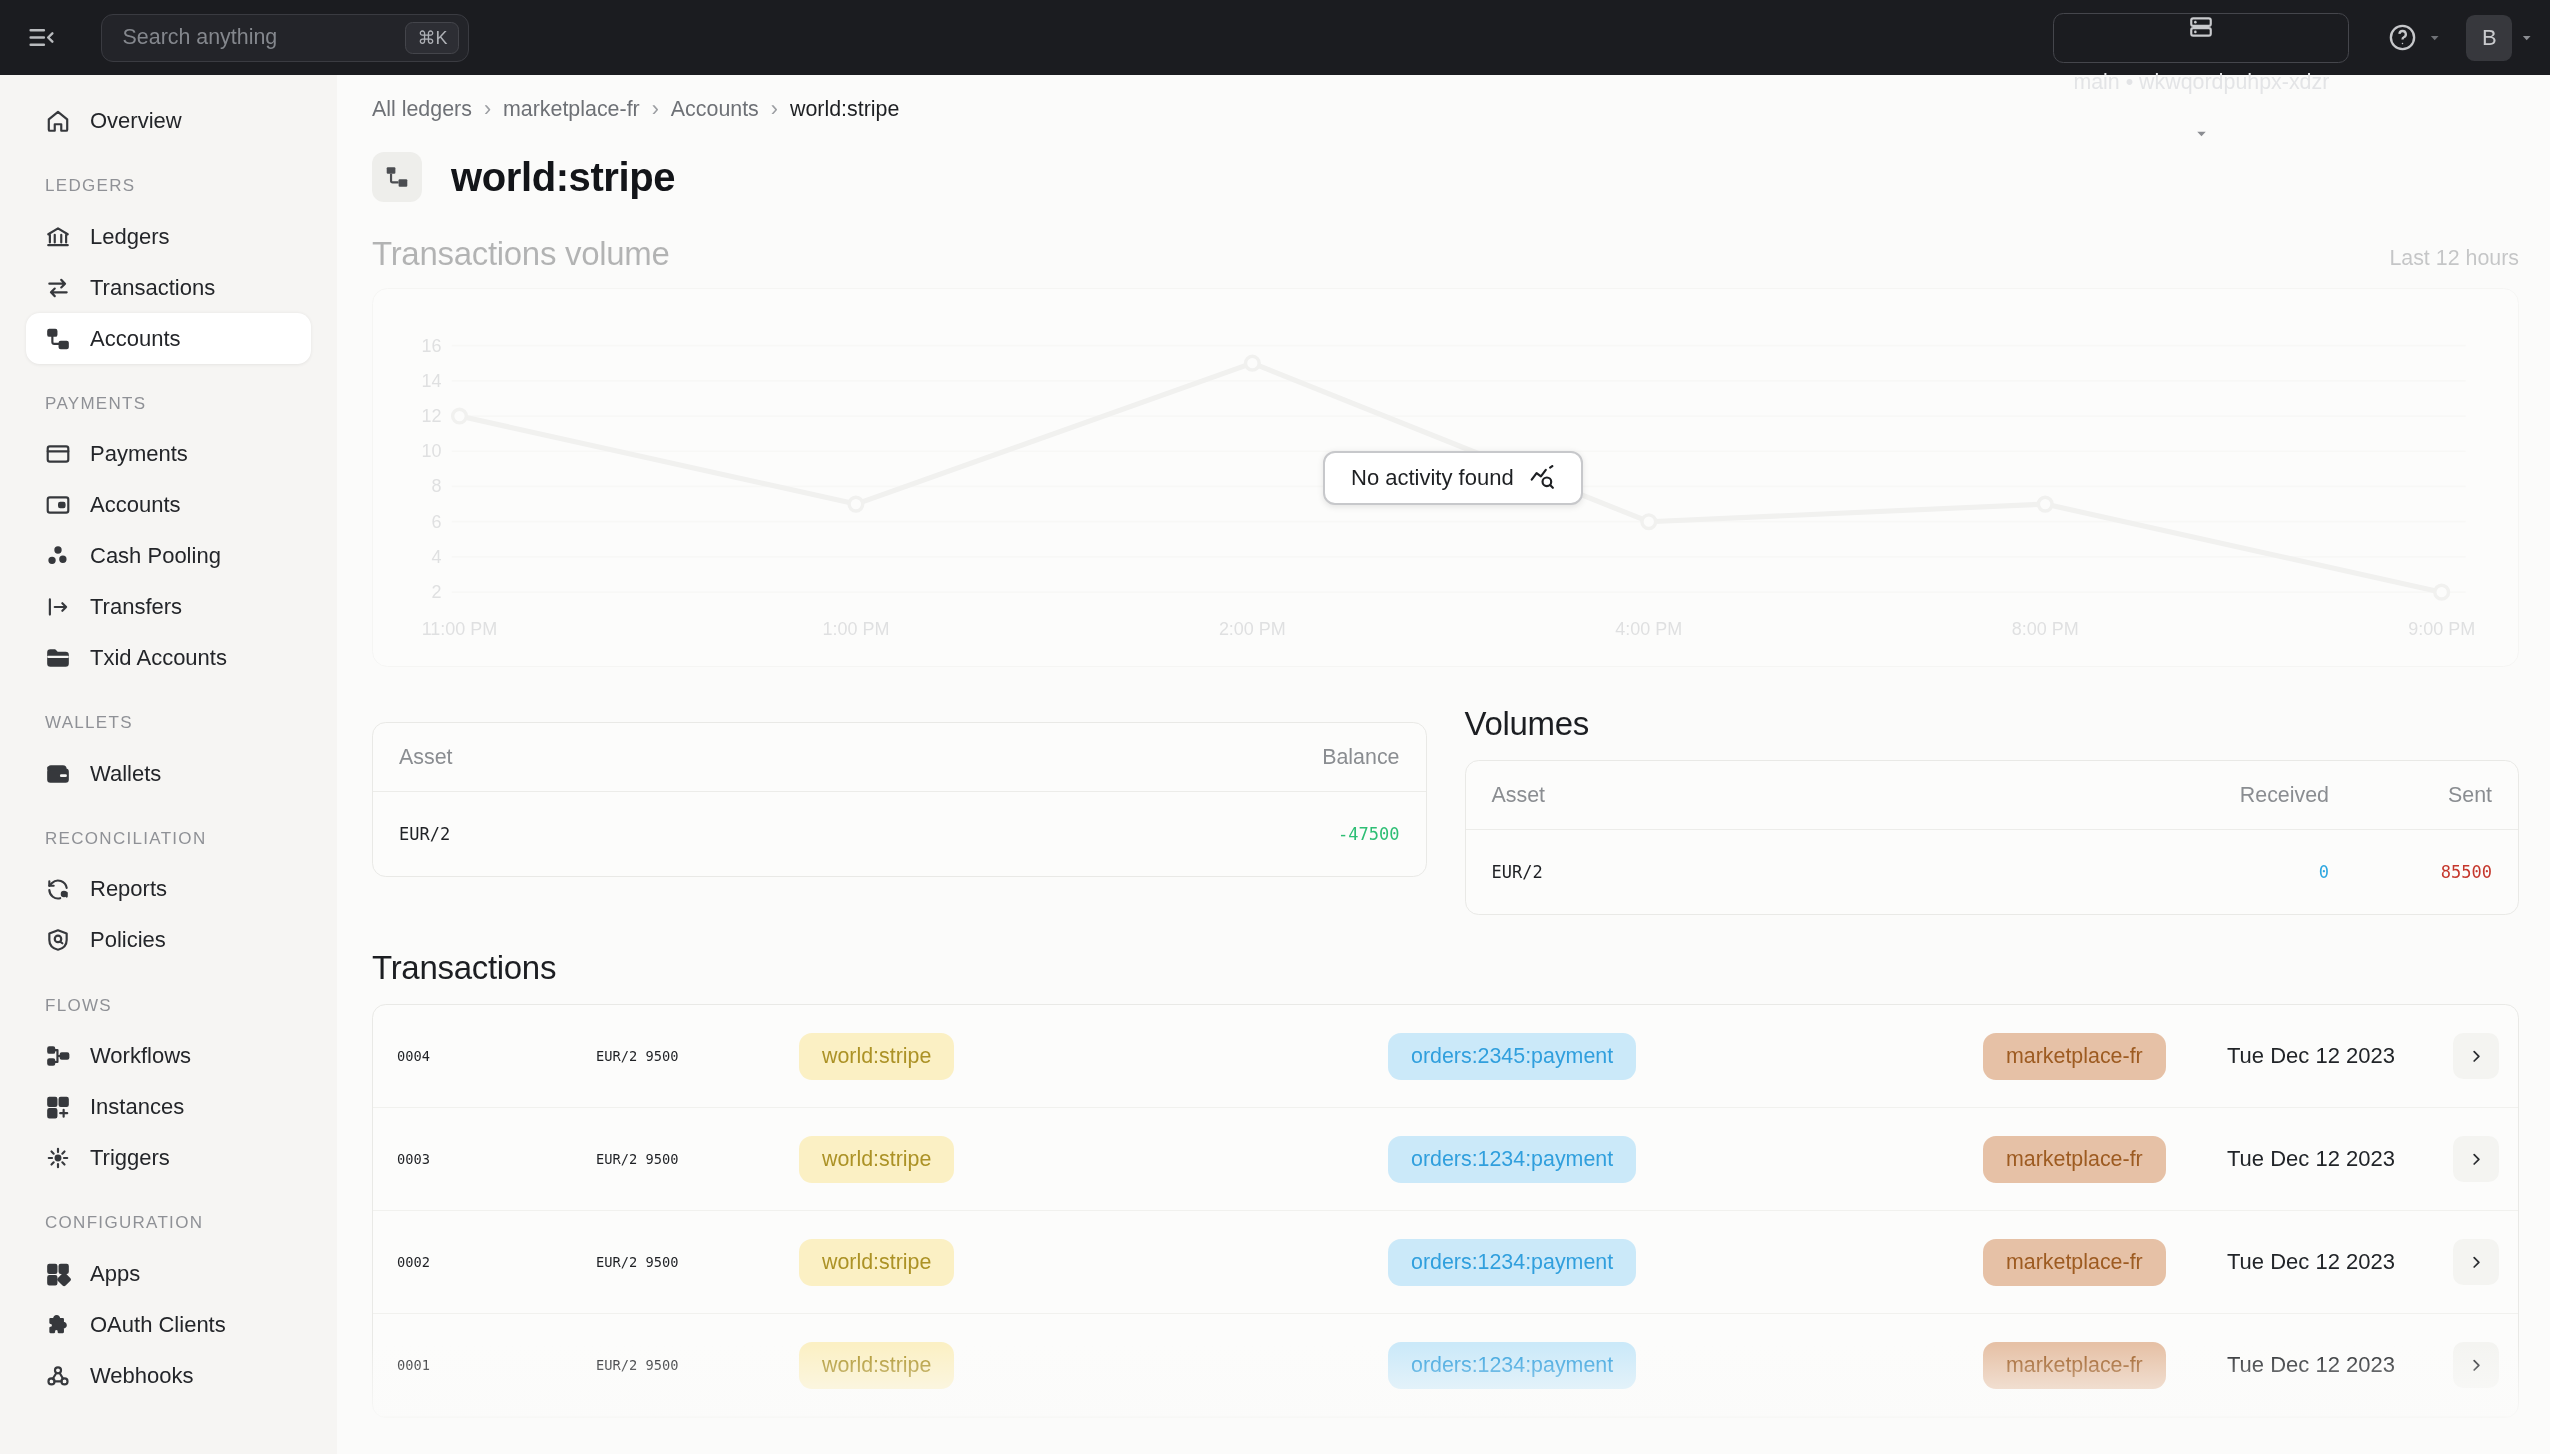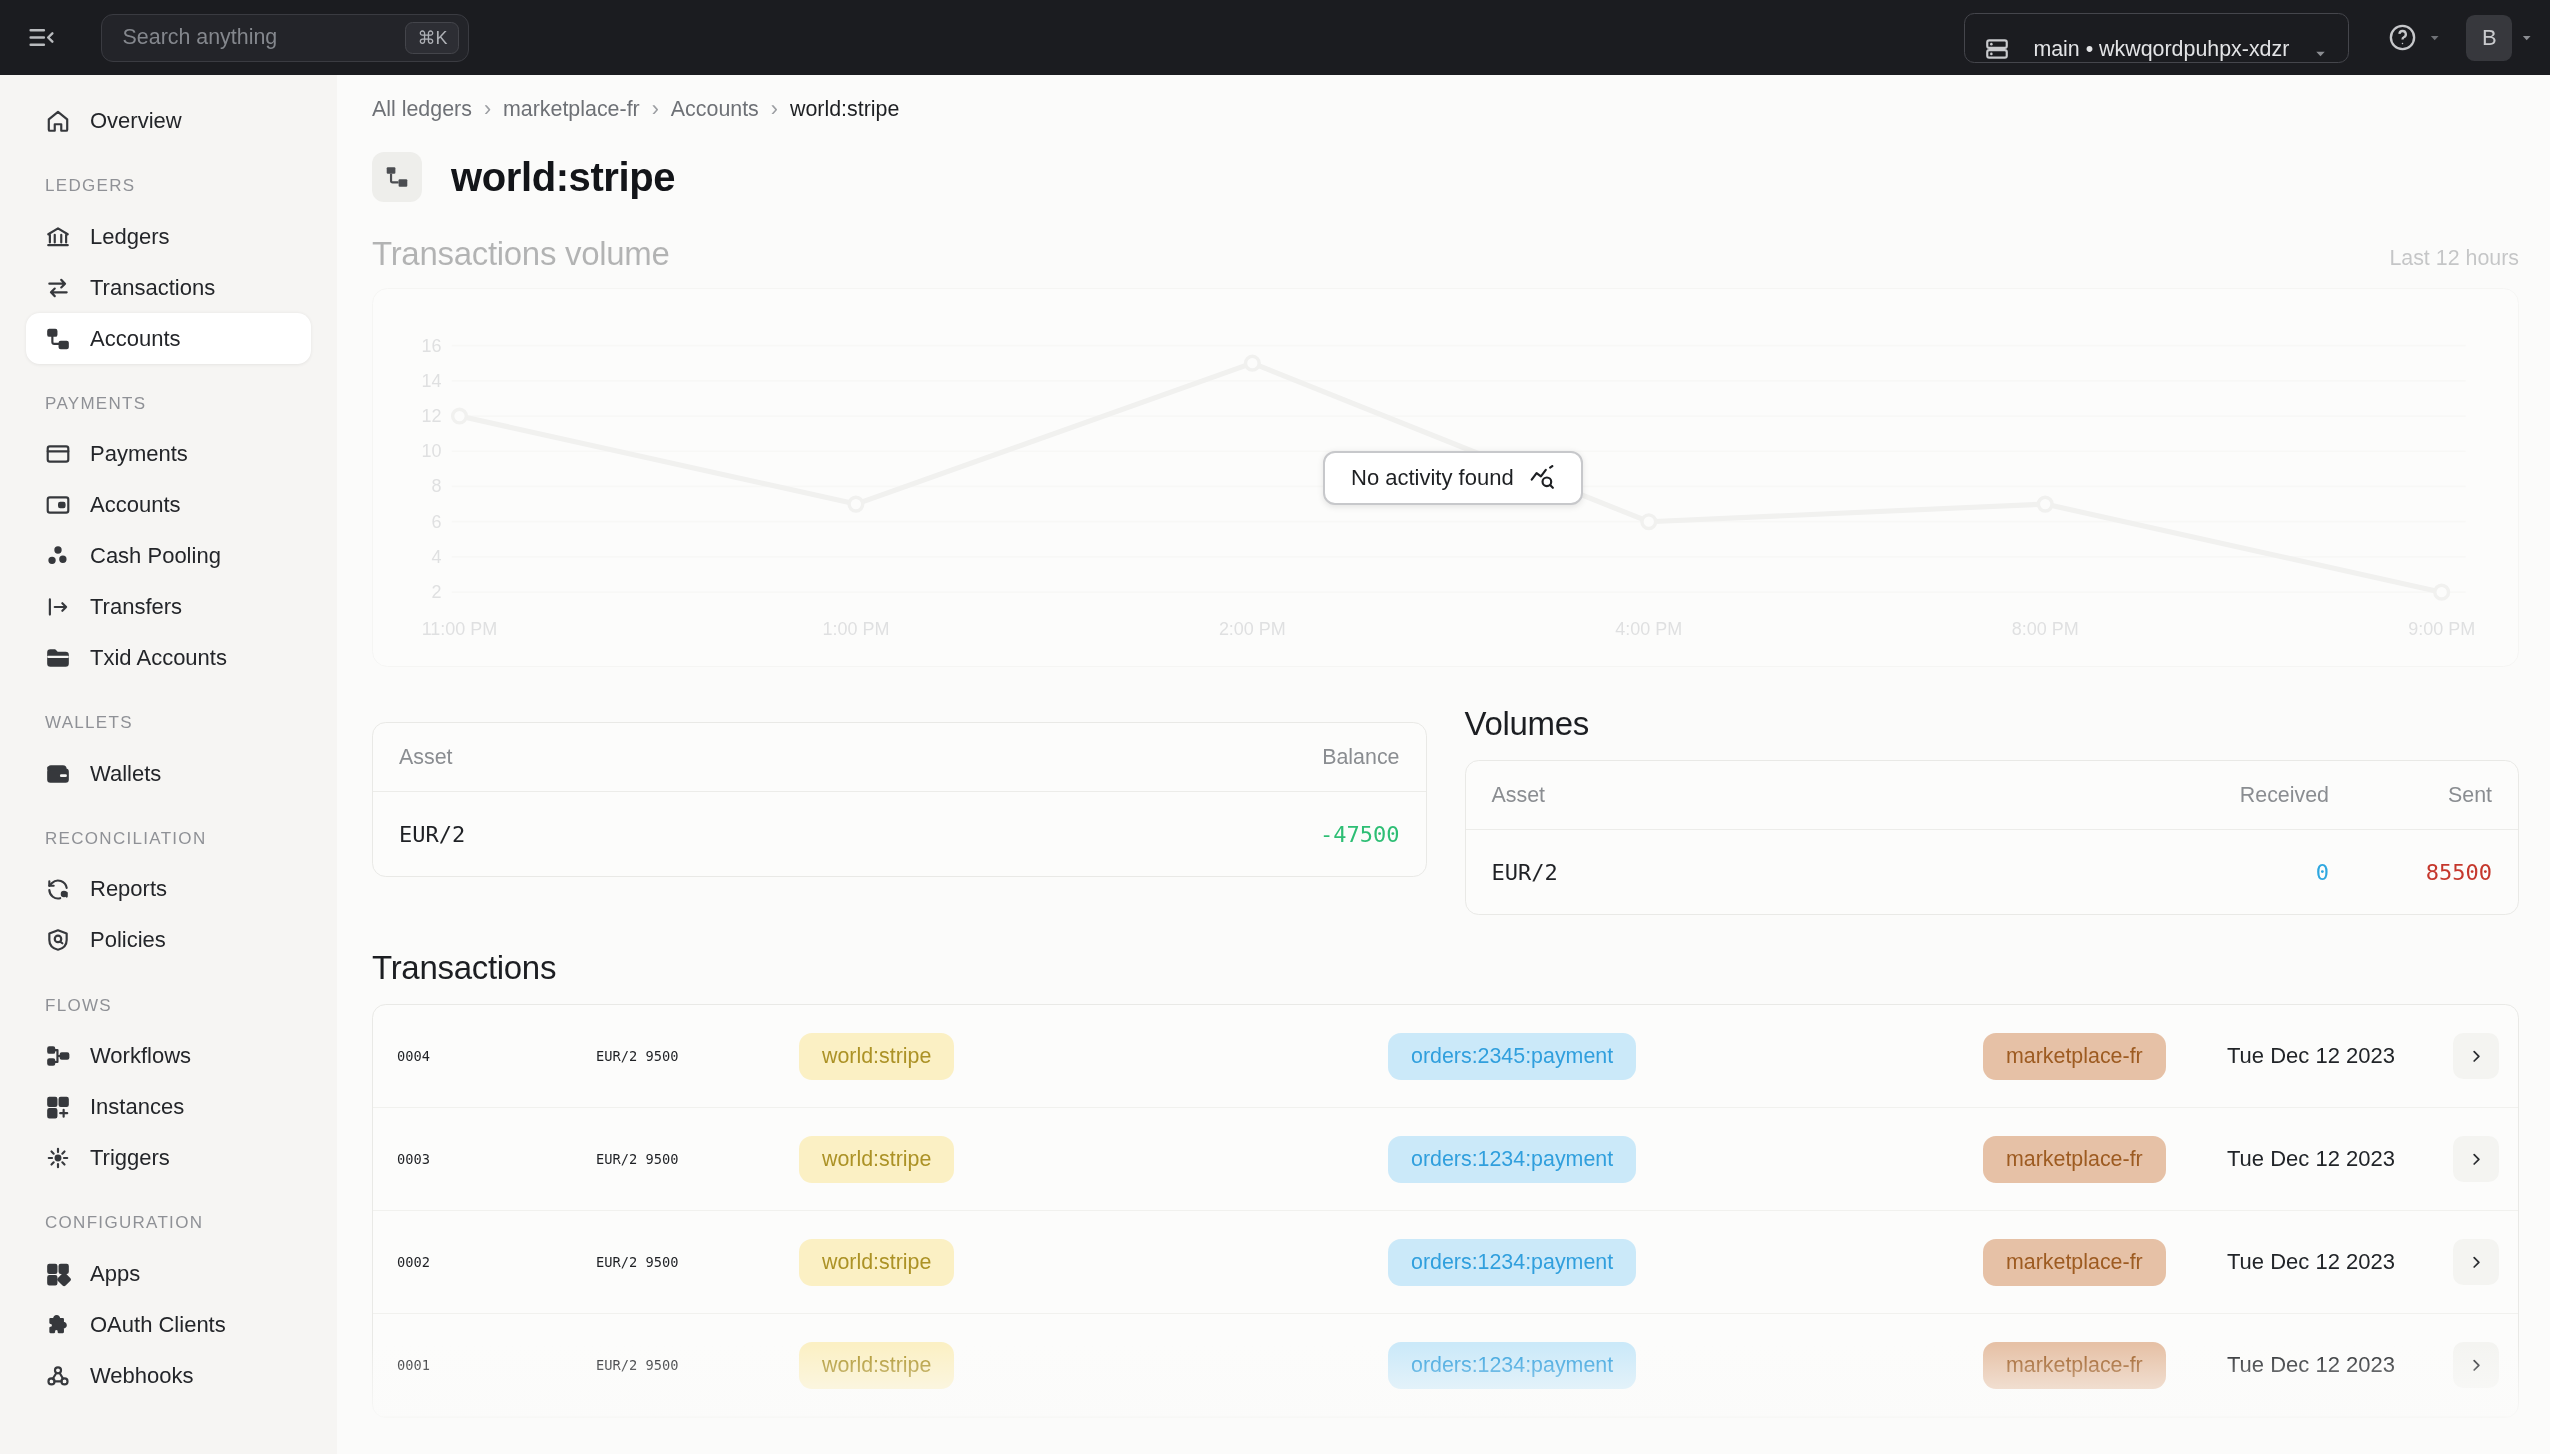--- a/index.html
+++ b/index.html
@@ -12,21 +12,21 @@
   .icon { display:inline-flex; align-items:center; justify-content:center; }
   .icon svg { display:block; }
   .collapse-btn { width:38px; height:38px; border:none; background:transparent; color:#B9BBBE; display:flex; align-items:center; justify-content:center; cursor:pointer; }
   .search-box { margin-left:41px; width:368px; height:48px; background:#232429; border:1.7px solid #3A3B41;
                 border-radius:12px; display:flex; align-items:center; padding:0 8.6px 0 20.6px; }
   .search-ph { color:#84878D; font-size:21.4px; flex:1; }
   .kbd { background:#2D2E34; border:1.7px solid #44454B; border-radius:7.7px; color:#AEB0B5;
          font-size:18px; padding:6px 11px; line-height:1; }
   .tb-right { margin-left:auto; display:flex; align-items:center; }
   .env-btn { height:50px; border:1.7px solid #45464C; background:transparent; border-radius:10.3px;
-             display:flex; align-items:flex-end; gap:23px; padding:0 19px; cursor:pointer; }
+             display:flex; align-items:center; gap:30px; padding:0 19px; cursor:pointer;flex-direction:column; }
   .env-label { color:#E3E4E6; font-size:21.4px; }
   .caret { color:#8B8D92; }
   .help-group { display:flex; align-items:center; gap:8.6px; margin-left:38px; color:#C6C7CA; }
   .avatar-group { display:flex; align-items:center; gap:6.9px; margin-left:24px; }
   .avatar { width:46px; height:46px; border-radius:8.6px; background:#37383D; color:#C9CACD;
             font-size:22px; font-weight:500; display:flex; align-items:center; justify-content:center; }
 
   
   .body { display:flex; height:1380px; }
   .sidebar { width:337px; background:#F6F5F3; padding:20.6px 26px 0 26px; flex:none; }
@@ -59,21 +59,21 @@
   .no-activity { position:absolute; left:951px; top:216px; background:#FFFFFF; border:2.6px solid #C7C8CB;
                  border-radius:12px; padding:12px 26px; display:flex; align-items:center; gap:15.4px;
                  font-size:22px; font-weight:500; color:#1E2023; box-shadow:0 1.7px 6.9px rgba(0,0,0,.10); }
 
   
   .two-col { display:flex; gap:38px; margin-top:38px; }
   .col { flex:1; min-width:0; }
   .card { margin-top:17px; background:#FCFCFB; border:1.7px solid #E9E9E6; border-radius:13.7px; overflow:hidden; }
   .trow { display:flex; align-items:center; padding:0 26px; }
   .thead { height:69px; color:#8A8D91; font-size:21.4px; border-bottom:1.7px solid #ECECE9; }
-  .tdata { height:84px; font-size:22px; }
+  .tdata { height:84px; font-size:17px; }
   .cell-grow { flex:1; }
   .cell-r { text-align:right; }
   .w220 { width:188px; } .w190 { width:163px; }
   .num { font-family:"DejaVu Sans Mono", monospace; }
 
   
   .tx-sec { margin-top:34px; }
   .tx-grid { display:grid; grid-template-columns:199px 203px 589px 595px 244px 1fr 79px;
              align-items:center; padding:0 19px 0 24px; }
   .tx-head { height:69px; color:#8A8D91; font-size:21.4px; border-bottom:1.7px solid #ECECE9; }

